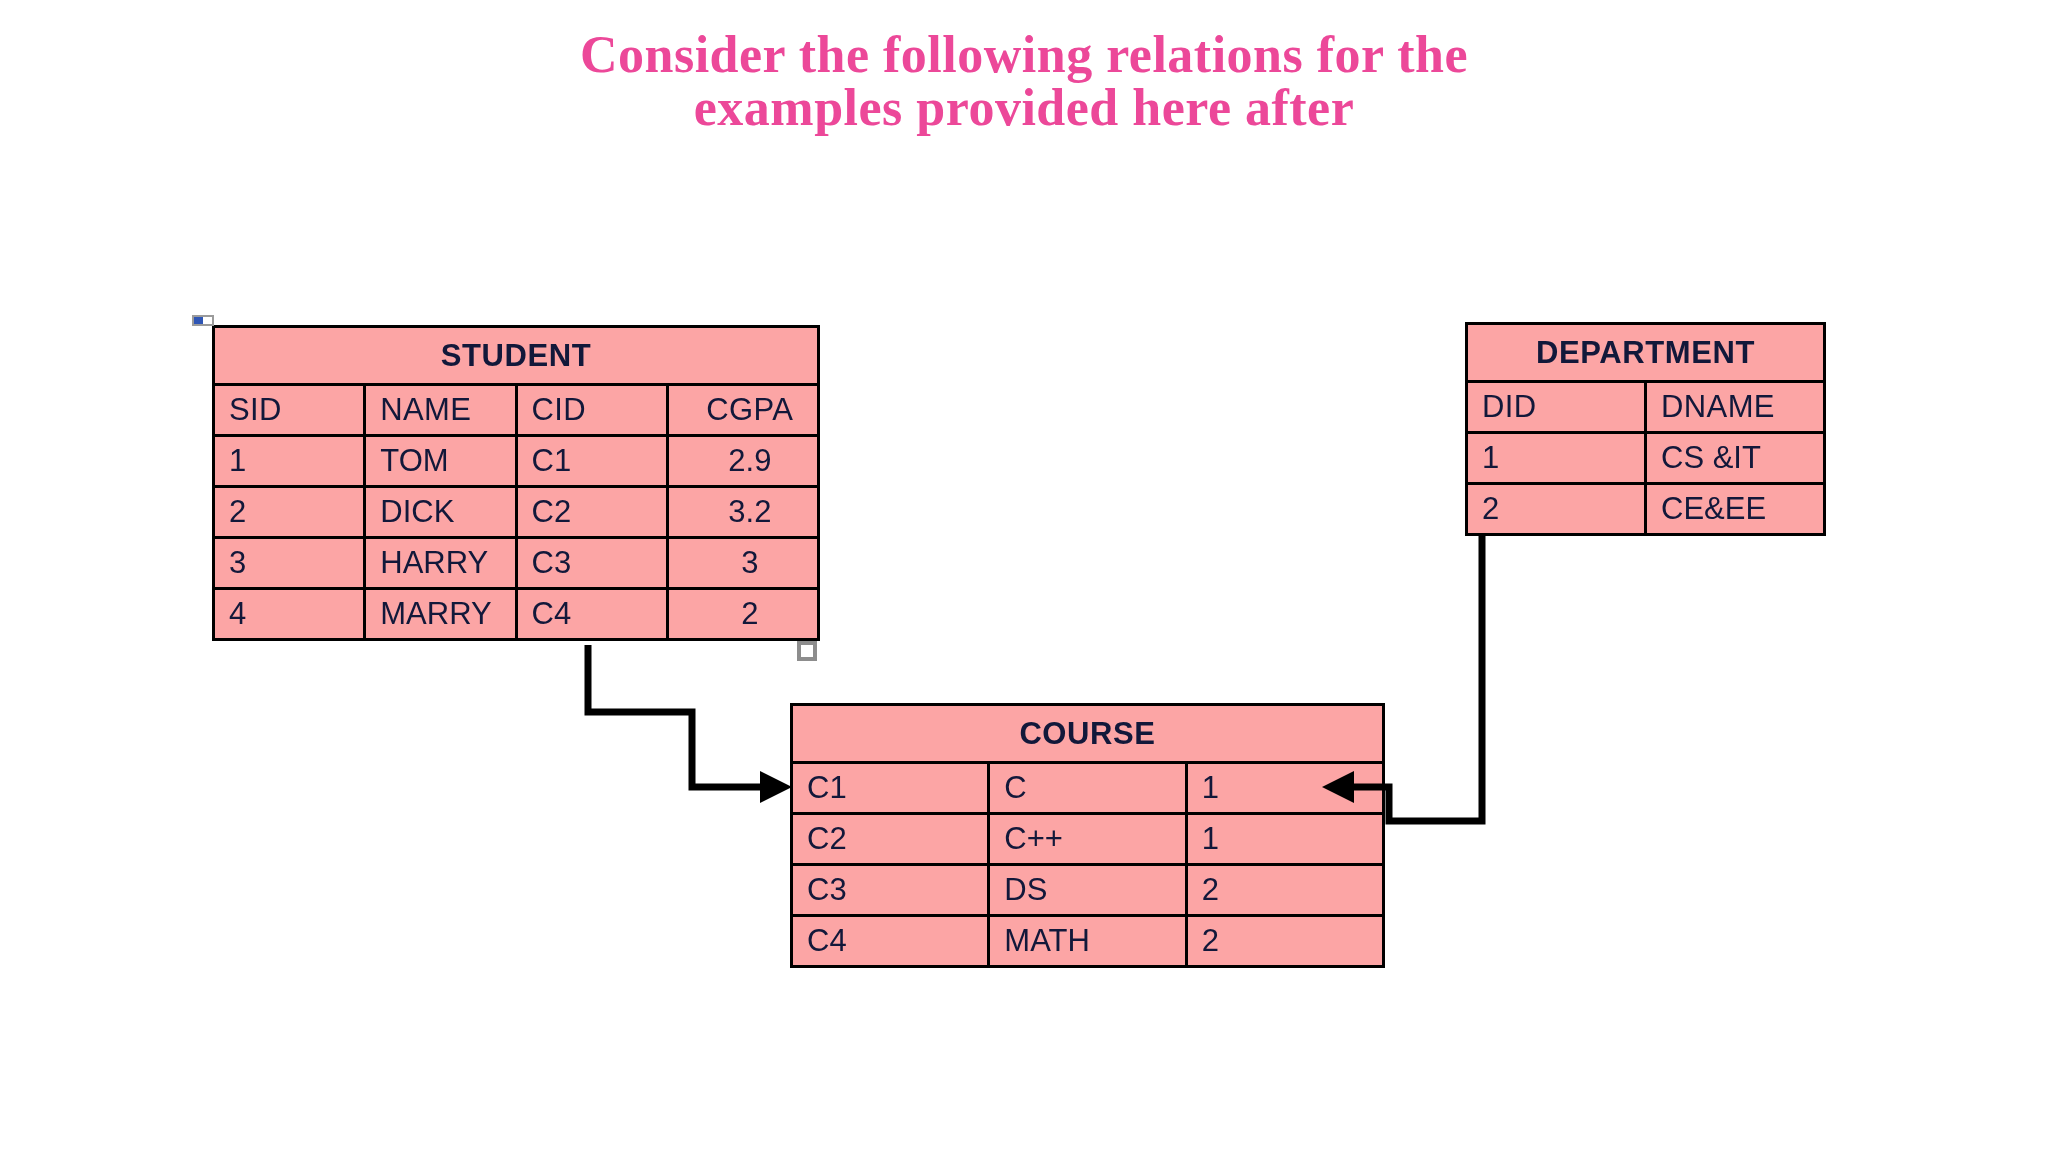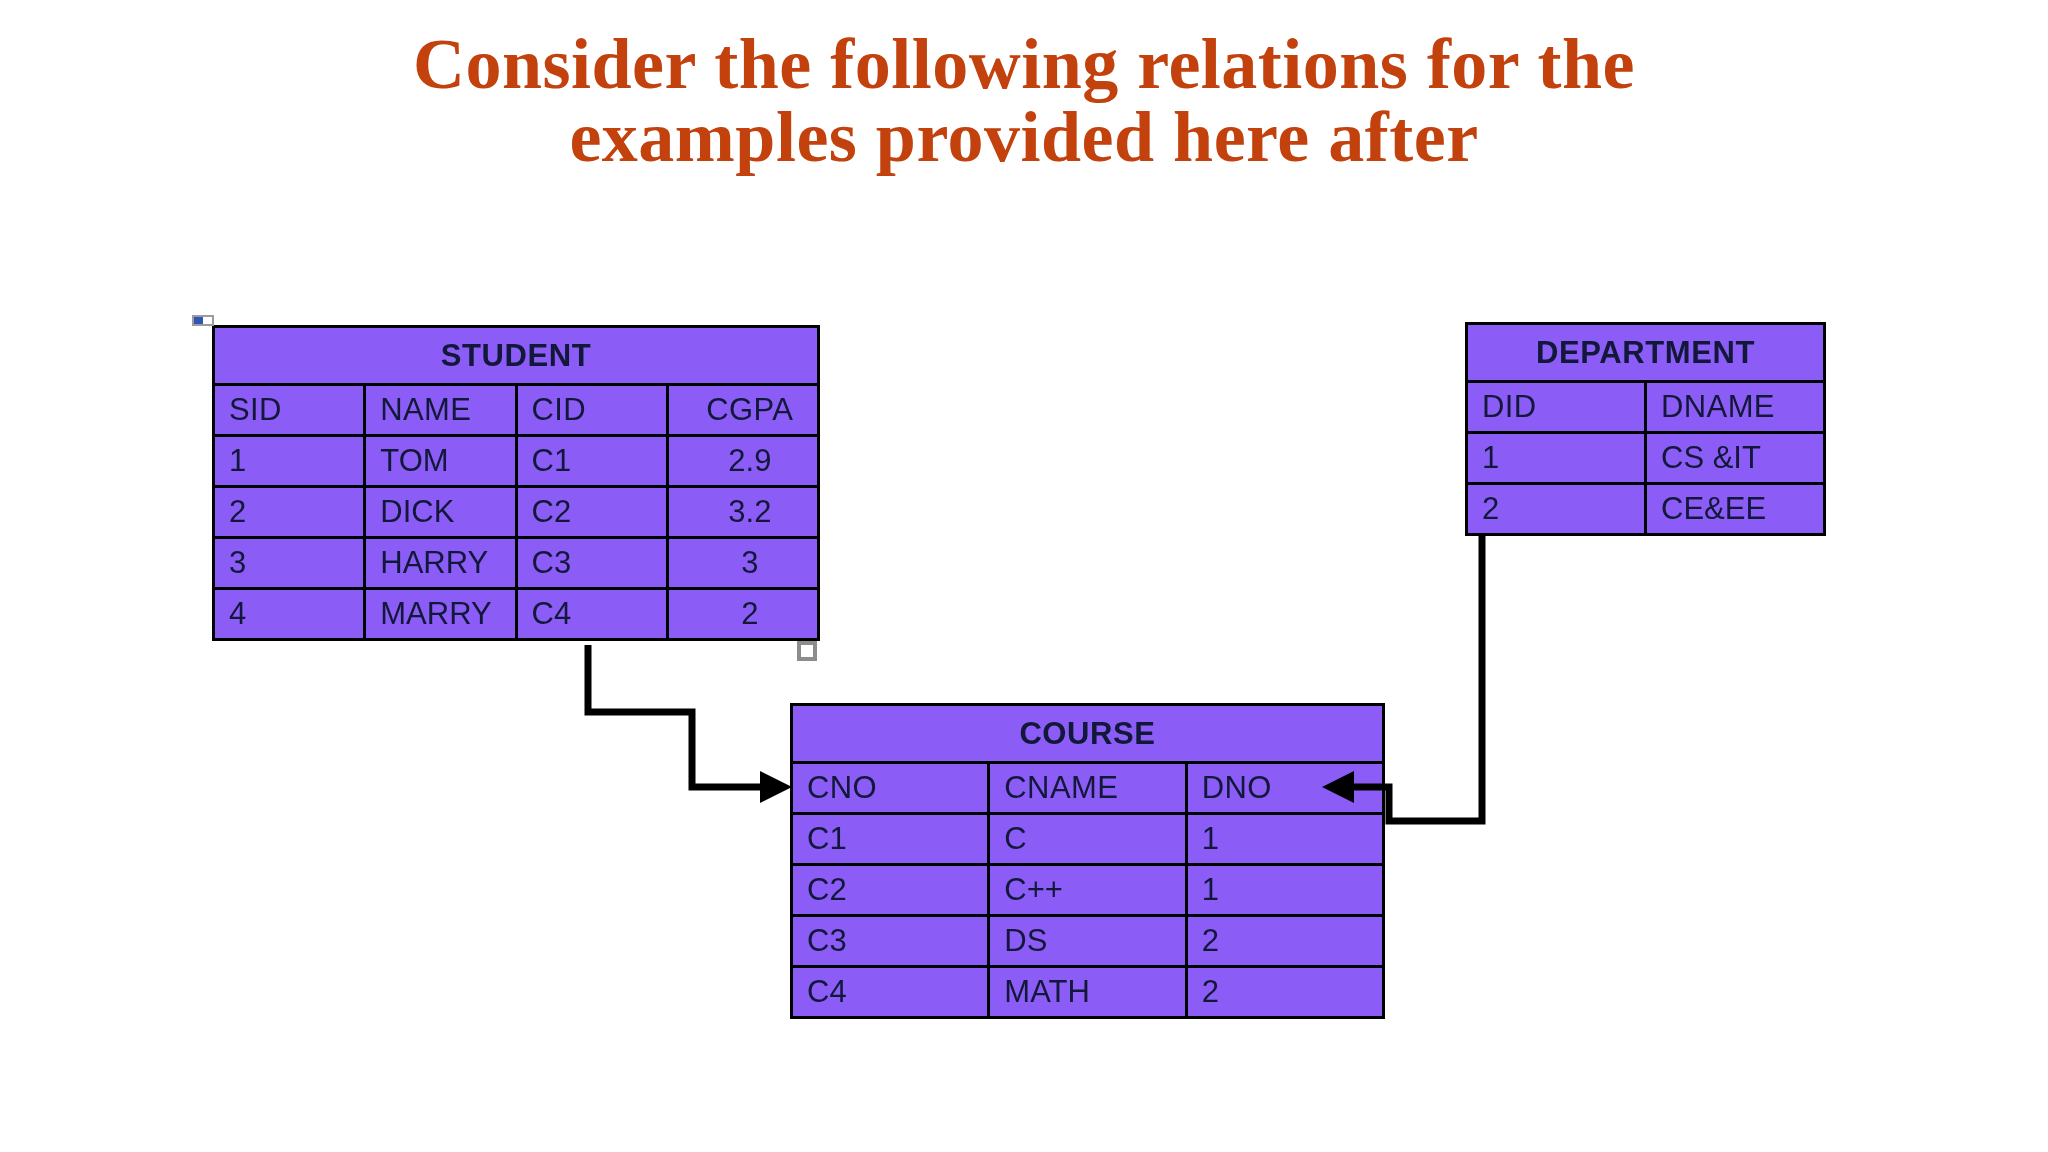--- a/index.html
+++ b/index.html
@@ -15,24 +15,24 @@
     font-family: "Liberation Sans", sans-serif;
   }
 
   
   #slide-title {
     position: absolute;
     left: 0;
     top: 28px;
     width: 2048px;
     text-align: center;
-    color: #c2410c;
+    color: #ec4899;
     font-family: "Liberation Serif", serif;
     font-weight: bold;
-    font-size: 72px;
+    font-size: 52px;
     line-height: 1.02;
     letter-spacing: 0.5px;
     white-space: pre-line;
   }
 
   
   .relation {
     position: absolute;
     border-collapse: collapse;
     background: #ffffff;
@@ -40,21 +40,21 @@
     font-family: "Liberation Sans", sans-serif;
   }
   .relation td, .relation th {
     border: 3px solid #000000;
     color: #12183a;
     font-size: 31px;
     font-weight: normal;
     padding: 6px 0 6px 14px;
     text-align: left;
     vertical-align: middle;
-    background: #8b5cf6;
+    background: #fca5a5;
     height: 44px;
     box-sizing: border-box;
   }
   .relation .rel-title {
     text-align: center;
     font-weight: bold;
     font-size: 31px;
     letter-spacing: 0.6px;
     padding: 6px 0;
     height: 58px;
@@ -173,25 +173,20 @@
     </tr>
   </tbody>
 </table>
 
 <table class="relation" id="course-table">
   <tbody>
     <tr>
       <td class="rel-title" colspan="3">COURSE</td>
     </tr>
     <tr>
-      <td class="col-head c0">CNO</td>
-      <td class="col-head c1">CNAME</td>
-      <td class="col-head c2">DNO</td>
-    </tr>
-    <tr>
       <td class="c0">C1</td>
       <td class="c1">C</td>
       <td class="c2">1</td>
     </tr>
     <tr>
       <td class="c0">C2</td>
       <td class="c1">C++</td>
       <td class="c2">1</td>
     </tr>
     <tr>

